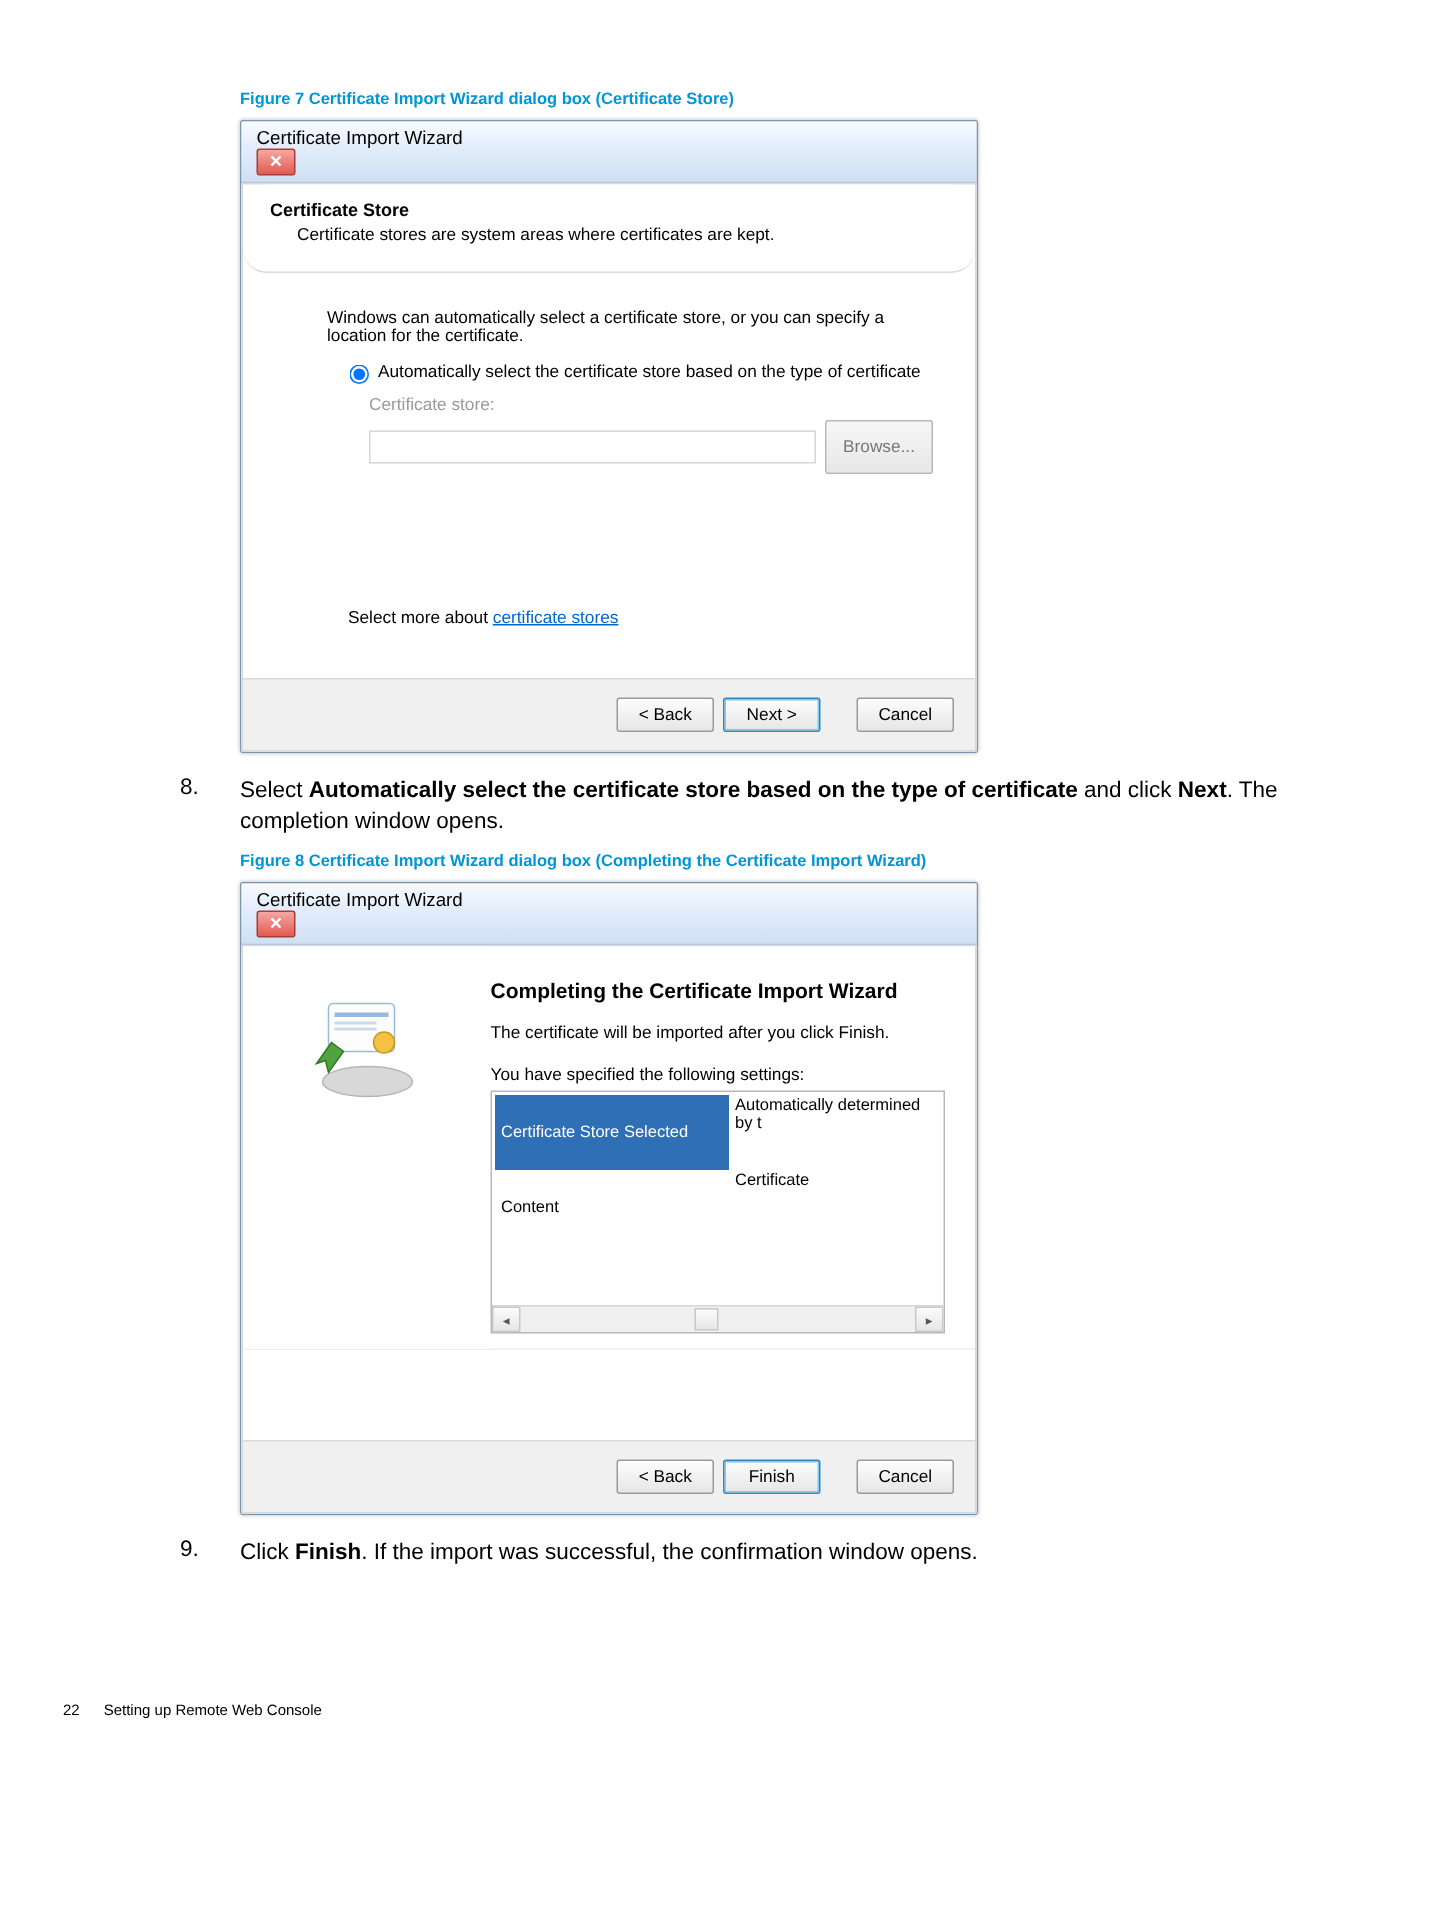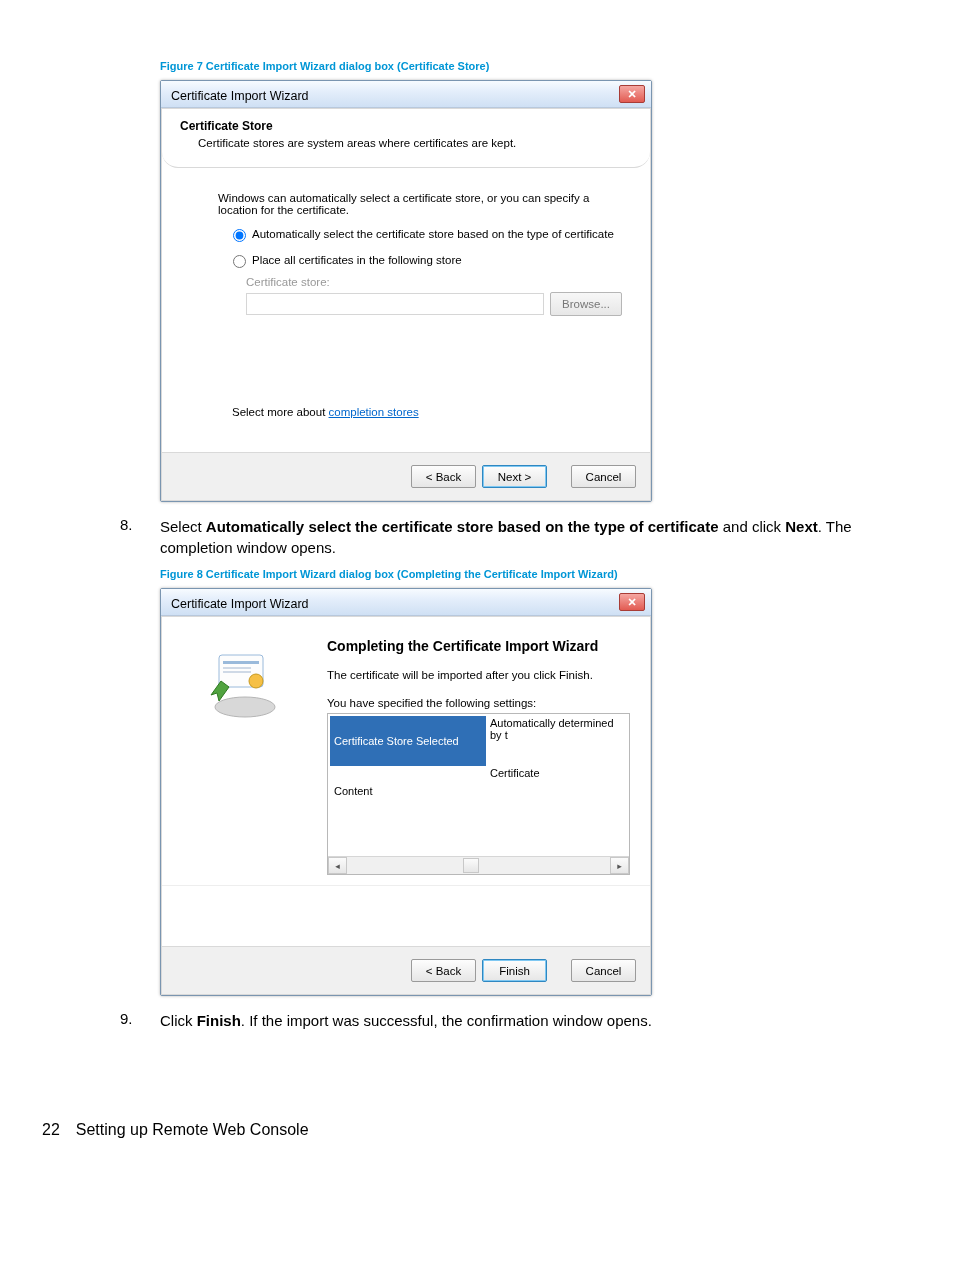--- a/index.html
+++ b/index.html
@@ -43,27 +43,28 @@
     border: 1px solid #7a95b0;
     border-radius: 2px;
     box-shadow: 0 0 3px rgba(0,0,0,0.3);
     background: #f0f0f0;
     font-size: 12px;
     font-family: "Segoe UI", Tahoma, sans-serif;
     color: #000;
   }
   .titlebar {
     display:flex;
-    align-items:flex-end;
+    align-items:flex-start;
     justify-content:space-between;
     padding: 4px 6px 4px 10px;
     font-size: 12.5px;
     color: #000;
     background: linear-gradient(to bottom, #f7fbff 0%, #e4eefb 40%, #cfe0f4 100%);
     border-bottom: 1px solid #b8c8dc;
+    flex-direction: column;
   }
   .closebox {
     width: 24px; height: 16px;
     background: linear-gradient(to bottom, #f5a7a2, #e25b52);
     border: 1px solid #a83c36;
     border-radius: 2px;
     display:flex; align-items:center; justify-content:center;
     color:#fff; font-weight:bold; font-size:11px; line-height:1;
   }
   .dlg-body {
@@ -85,21 +86,21 @@
     background:#fff;
   }
   .radio-row { display:flex; align-items:center; margin:10px 0 6px 10px; }
   .radio-row input { margin-right:6px; }
   .store-label { color:#999; margin:8px 0 4px 28px; font-size:11.5px;}
   .store-line { display:flex; align-items:center; margin-left:28px; }
   .store-input {
     flex:1; height:20px; border:1px solid #d6d6d6; background:#fff;
   }
   .browse-btn {
-    width:72px; height:24px; margin-left:6px;
+    width:72px; height:36px; margin-left:6px;
     border:1px solid #b6b6b6; background:linear-gradient(#f7f7f7,#e7e7e7);
     color:#777; font-size:11.5px; border-radius:2px;
   }
   .learn { margin: 90px 0 20px 14px; font-size:11.5px; color:#000; padding-bottom:4px;}
   .learn a { color:#0066cc; text-decoration:underline;}
   .btnbar {
     border-top:1px solid #d9d9d9;
     padding:12px 14px;
     display:flex; justify-content:flex-end; gap:6px;
     background:#f0f0f0;
@@ -166,21 +167,21 @@
     border:1px solid #c8c8c8; background:linear-gradient(#fbfbfb,#e6e6e6);
   }
   .dlg2-bottom {
     height:60px; background:#fff; border-top:1px solid #eee;
   }
 
   .footer {
     margin-top: 90px;
     display:flex;
     align-items:baseline;
-    font-size:16px;
+    font-size:10px;
   }
   .footer .pn { margin-right:16px; margin-left:-18px;}
 </style>
 </head>
 <body>
 
 <div class="page">
 
   <div class="figcap">Figure 7 Certificate Import Wizard dialog box (Certificate Store)</div>
 
@@ -193,31 +194,27 @@
       <div class="dlg-top">
         <div class="hdr">Certificate Store</div>
         <div class="sub">Certificate stores are system areas where certificates are kept.</div>
       </div>
       <div class="dlg-mid">
         <div>Windows can automatically select a certificate store, or you can specify a location for the certificate.</div>
         <div class="radio-row">
           <input type="radio" checked="" style="">
           <span>Automatically select the certificate store based on the type of certificate</span>
         </div>
-        <div class="radio-row">
-          <input type="radio" style="">
-          <span>Place all certificates in the following store</span>
-        </div>
         <div class="store-label">Certificate store:</div>
         <div class="store-line">
           <div class="store-input"></div>
           <button class="browse-btn" disabled="">Browse...</button>
         </div>
         <div class="learn">
-          <span>Select more about </span><a href="#">completion stores</a>
+          <span>Select more about </span><a href="#">certificate stores</a>
         </div>
       </div>
       <div class="btnbar">
         <button class="btn">&lt; Back</button>
         <button class="btn primary">Next &gt;</button>
         <button class="btn cancel-gap">Cancel</button>
       </div>
     </div>
   </div>
 

